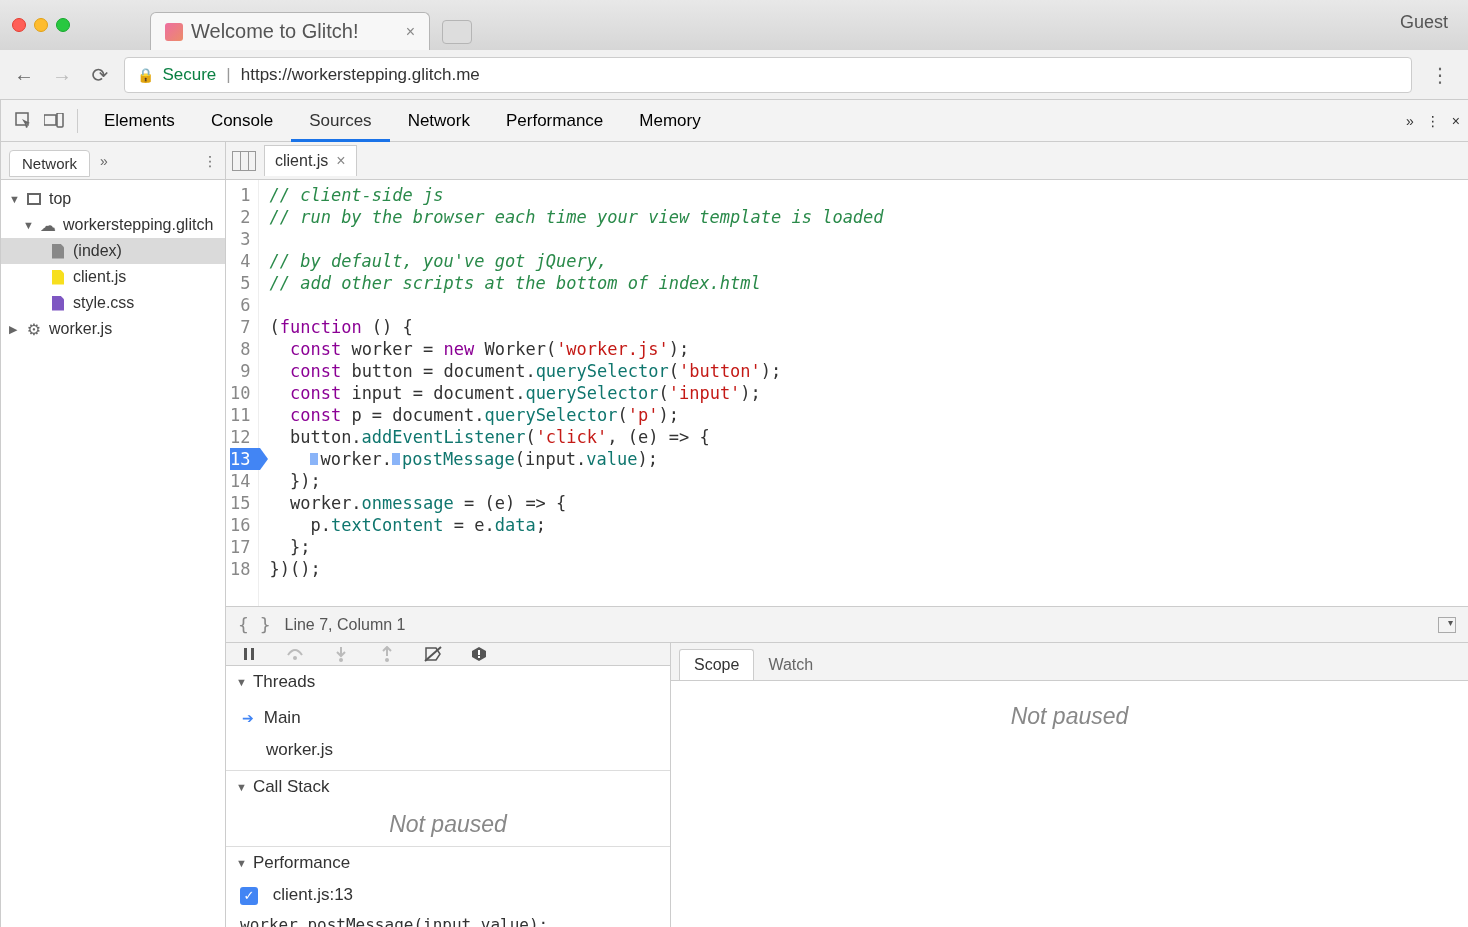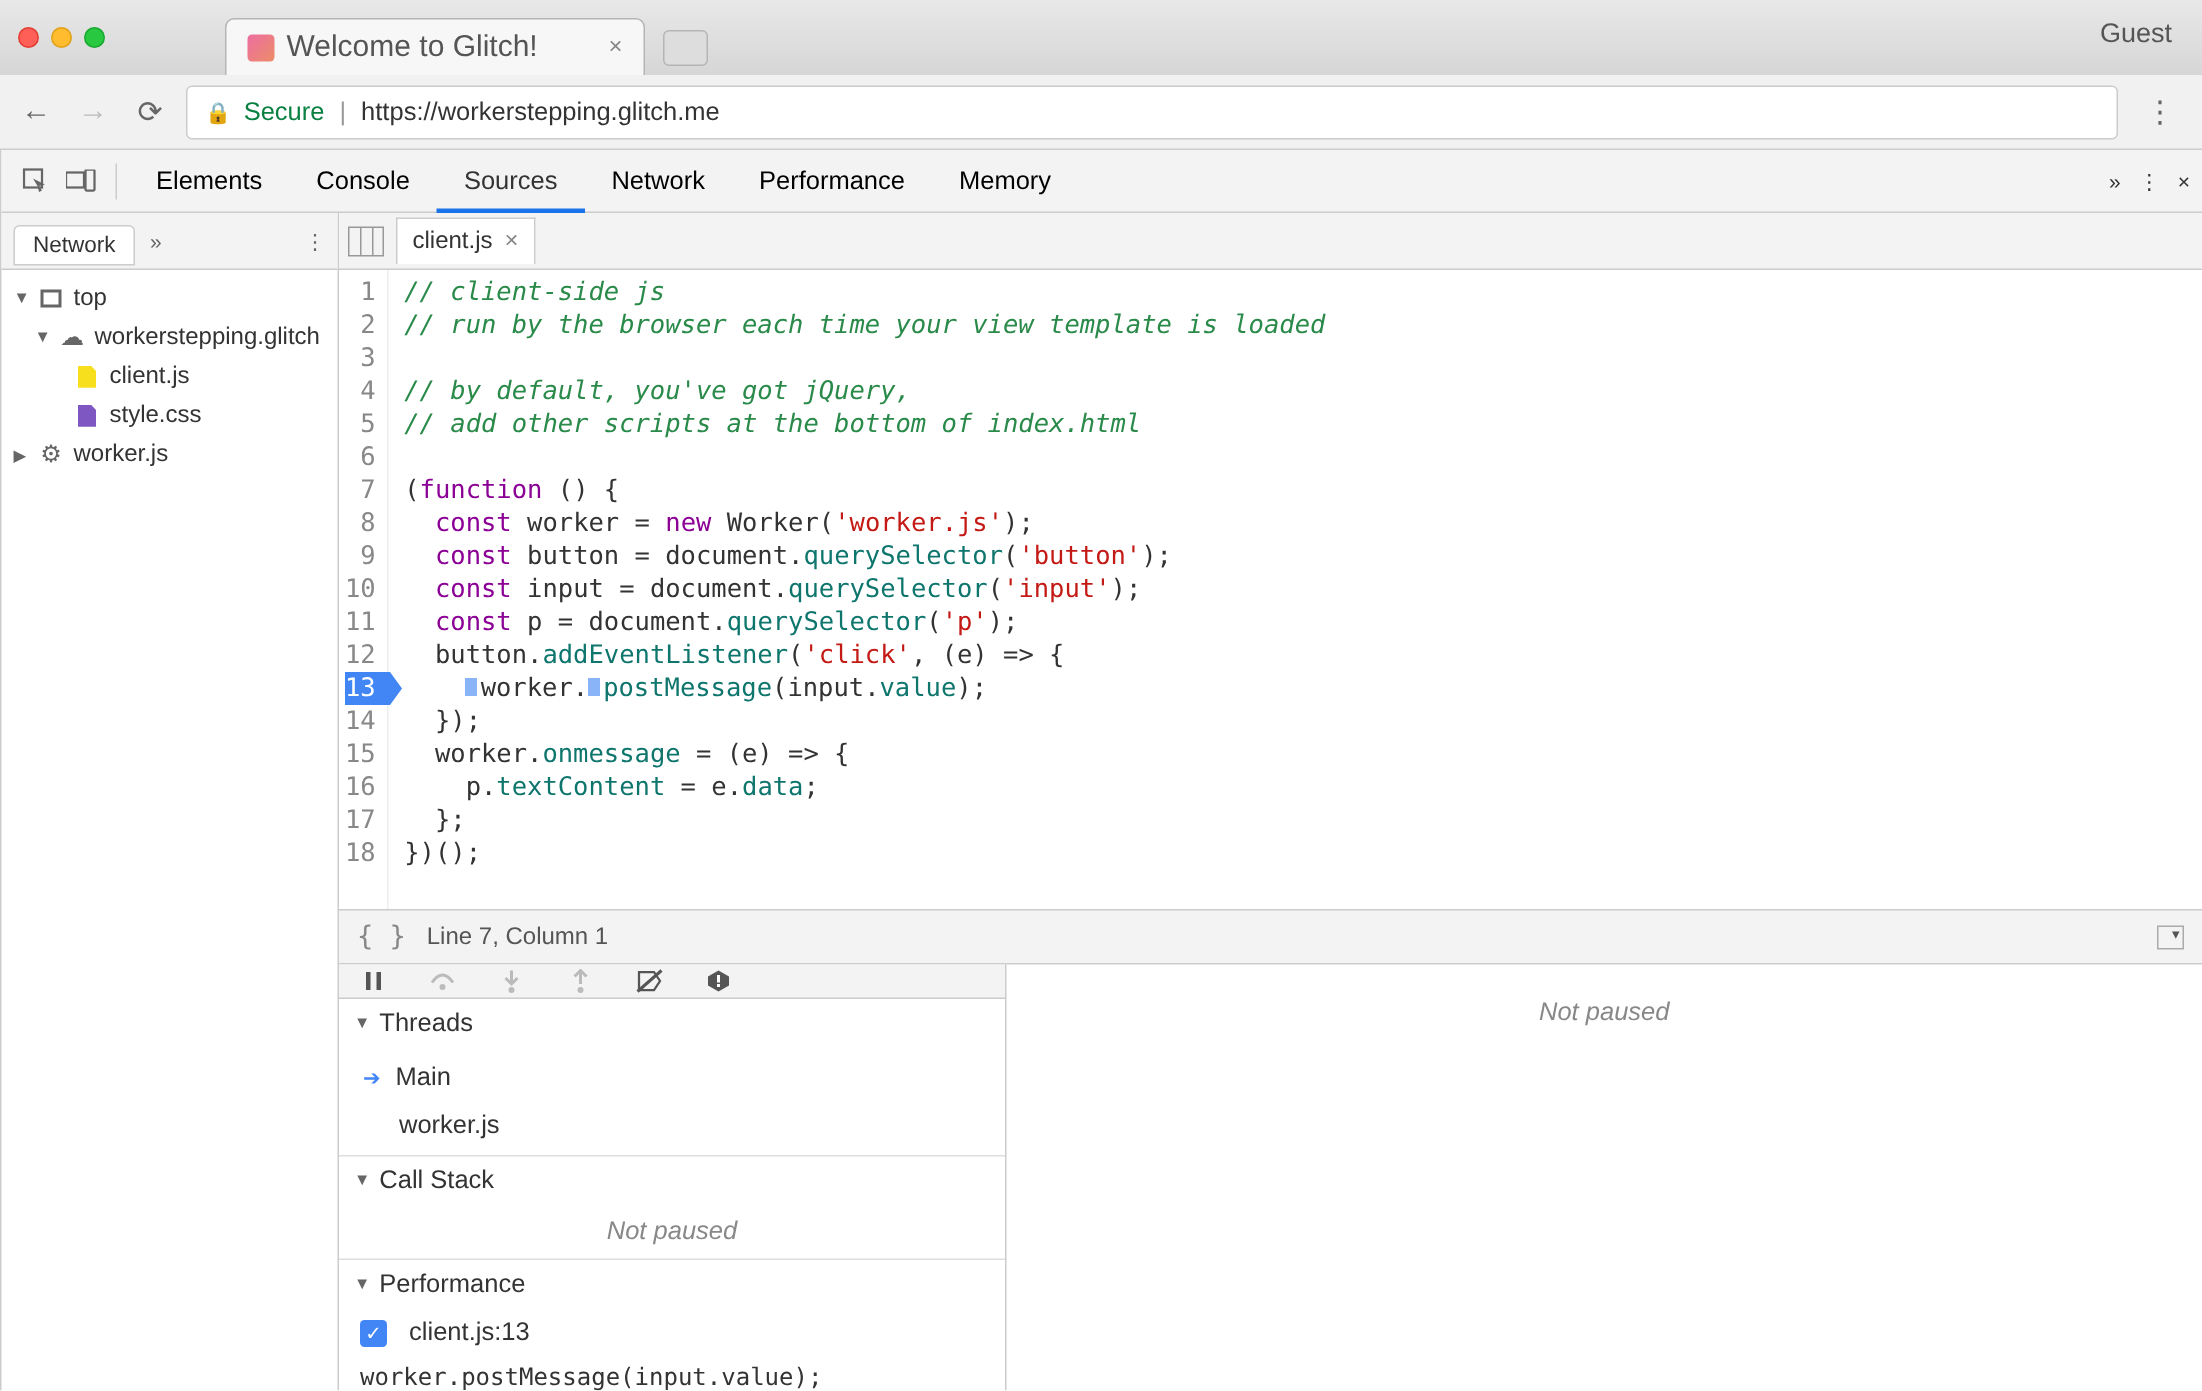--- a/index.html
+++ b/index.html
@@ -94,21 +94,21 @@
 .dt-bottom-left { width: 445px; border-right: 1px solid #ccc; display: flex; flex-direction: column; }
 .dbg-toolbar { height: 38px; background: #f3f3f3; border-bottom: 1px solid #ccc; display: flex; align-items: center; padding: 0 12px; gap: 24px; }
 .dbg-btn { width: 22px; height: 22px; display: flex; align-items: center; justify-content: center; color: #555; cursor: pointer; }
 .dbg-btn.disabled { color: #bbb; }
 .dbg-section { border-bottom: 1px solid #ddd; }
 .dbg-header { display: flex; align-items: center; padding: 6px 10px; gap: 6px; font-size: 17px; color: #333; cursor: pointer; }
 .dbg-arrow { font-size: 11px; color: #666; }
 .dbg-body { padding: 4px 0; }
 .thread-item { display: flex; align-items: center; padding: 6px 16px; gap: 10px; font-size: 17px; }
 .thread-arrow { color: #4285f4; font-size: 14px; }
-.not-paused { text-align: center; color: #888; font-style: italic; padding: 8px; font-size: 17px; }
+.not-paused { text-align: center; color: #888; font-style: italic; padding: 8px; font-size: 23px; }
 .bp-item { padding: 6px 14px; font-size: 17px; }
 .bp-checkbox { width: 18px; height: 18px; background: #4285f4; border-radius: 3px; display: inline-flex; align-items: center; justify-content: center; color: #fff; margin-right: 10px; vertical-align: middle; font-size: 13px; }
 .bp-code { padding: 4px 14px; font-family: Menlo, monospace; font-size: 16px; color: #333; }
 
 .dt-bottom-right { flex: 1; display: flex; flex-direction: column; }
 .scope-tabs { height: 38px; background: #f3f3f3; border-bottom: 1px solid #ccc; display: flex; align-items: center; padding: 0 8px; }
 .scope-tab { padding: 6px 14px; border: 1px solid #ccc; border-bottom: none; background: #fff; font-size: 16px; border-radius: 3px 3px 0 0; margin-top: 6px; }
 .scope-tab.inactive { background: transparent; border: none; color: #666; }
 .scope-body { flex: 1; display: flex; align-items: flex-start; justify-content: center; padding-top: 14px; }
 </style>
@@ -190,20 +190,26 @@
             <span class="tree-arrow">▼</span>
             <span class="tree-icon">
                 <span class="icon-frame"></span>
               </span>
             <span>top</span>
           </div>
           <div class="tree-item indent1">
             <span class="tree-arrow">▼</span>
             <span class="tree-icon icon-cloud">☁</span>
             <span>workerstepping.glitch</span>
+          </div>
+          <div class="tree-item indent2 selected">
+            <span class="tree-icon">
+                <span class="icon-doc"></span>
+              </span>
+            <span>(index)</span>
           </div>
           <div class="tree-item indent2">
             <span class="tree-icon">
                 <span class="icon-js"></span>
               </span>
             <span>client.js</span>
           </div>
           <div class="tree-item indent2">
             <span class="tree-icon">
                 <span class="icon-css"></span>
@@ -347,20 +353,24 @@
                 <span>Performance</span>
               </div>
               <div class="bp-item">
                 <span class="bp-checkbox">✓</span>
                 <span>client.js:13</span>
               </div>
               <div class="bp-code">worker.postMessage(input.value);</div>
             </div>
           </div>
           <div class="dt-bottom-right">
+            <div class="scope-tabs">
+              <div class="scope-tab">Scope</div>
+              <div class="scope-tab inactive">Watch</div>
+            </div>
             <div class="scope-body">
               <div class="not-paused">Not paused</div>
             </div>
           </div>
         </div>
 
       </div>
     </div>
   </div>
 </div>

